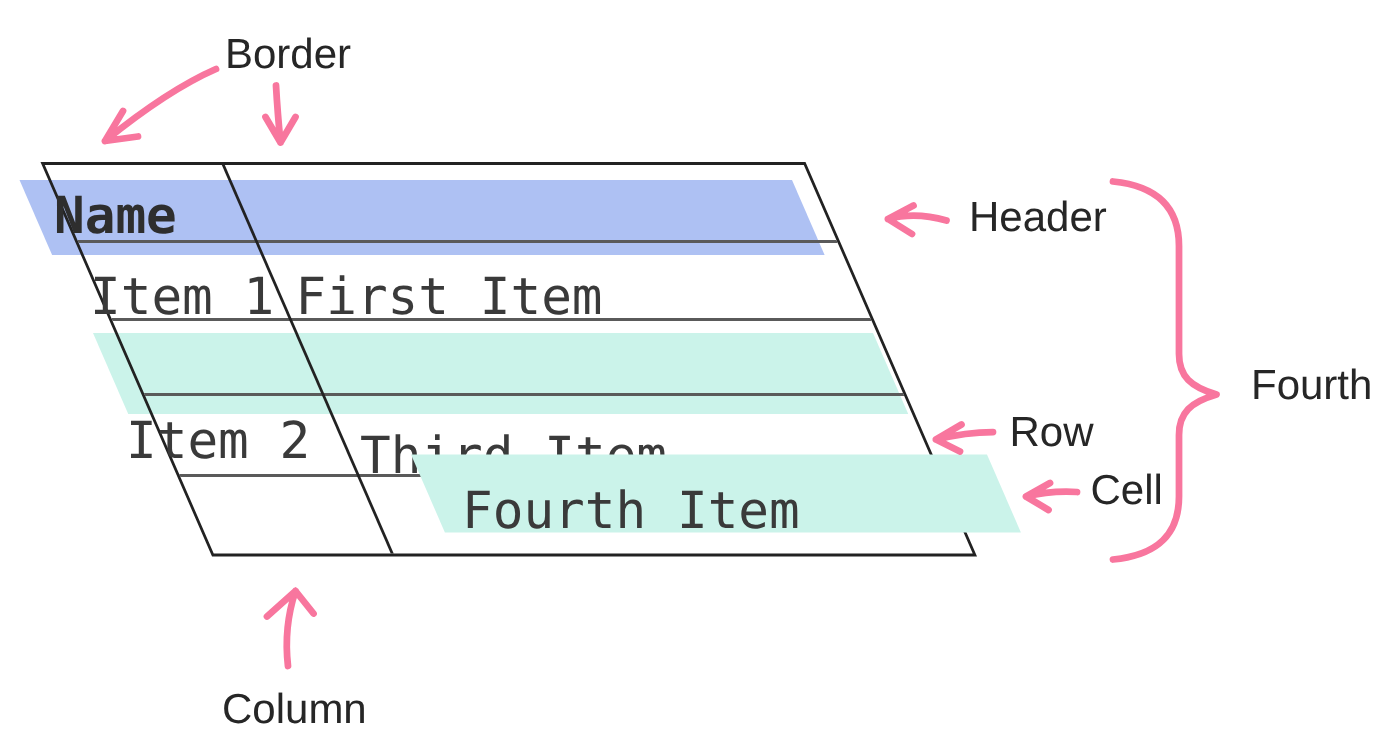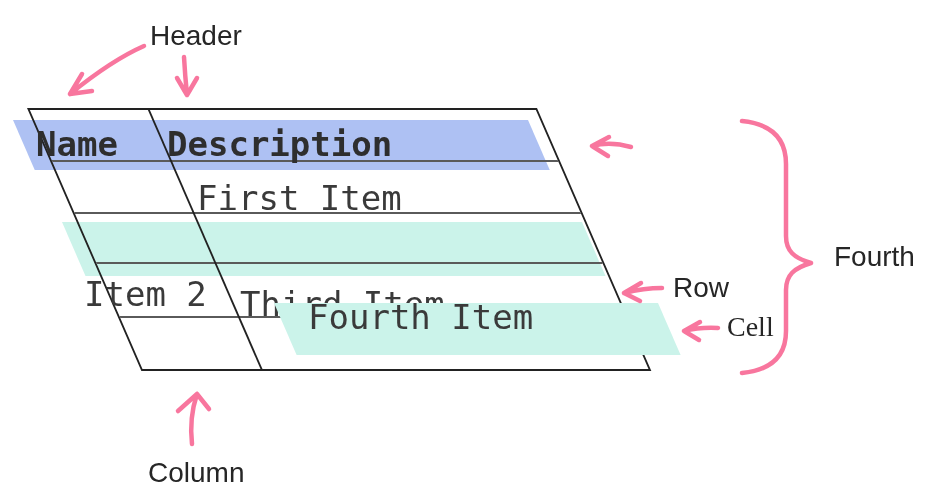--- a/index.html
+++ b/index.html
@@ -41,31 +41,31 @@
   .mono.hdr{font-weight:bold;color:#2e2e2e;}
   .t-name{left:36px;top:131px;}
   .t-desc{left:167px;top:131px;}
   .t-r1c1{left:60px;top:185px;}
   .t-r1c2{left:197px;top:185px;text-align:right;}
   .t-r2c1{left:84px;top:237px;margin-top:44px;}
   .t-r2c2{left:216px;top:237px;}
   .t-r3c1{left:102px;top:291px;}
   .t-r3c2{left:240px;top:291px;}
   .t-r4c1{left:170px;top:330px;}
-  .t-r4c2{left:308px;top:304px;z-index:5;}
+  .t-r4c2{left:308px;top:328px;z-index:5;}
   
   .lbl{
     position:absolute;font-size:28px;line-height:28px;color:var(--label-text);
     white-space:nowrap;z-index:6;
   }
   .lbl-border{left:150px;top:22px;}
   .lbl-header{left:646px;top:131px;}
   .lbl-table{left:834px;top:243px;}
   .lbl-row{left:673px;top:274px;text-align:right;}
-  .lbl-cell{left:727px;top:313px;font-family:Liberation Serif, serif;}
+  .lbl-cell{left:727px;top:313px;}
   .lbl-column{left:148px;top:459px;text-align:right;}
   
   .overlay{position:absolute;left:0;top:0;width:927px;height:503px;z-index:7;pointer-events:none;}
   .pink-stroke{fill:none;stroke:var(--pink);stroke-width:4.5;stroke-linecap:round;stroke-linejoin:round;}
 </style>
 </head>
 <body>
 
 <div class="stage">
 
@@ -74,33 +74,34 @@
 
   <div class="tbl">
     <div class="hline" style="top:50px"></div>
     <div class="hline" style="top:102px"></div>
     <div class="hline" style="top:152px"></div>
     <div class="hline" style="top:206px"></div>
     <div class="vline"></div>
   </div>
 
   <div class="mono hdr t-name">Name</div>
-  <div class="mono hdr t-desc">Description</div>
 
+  <div class="mono t-r1c1">Item 1</div>
   <div class="mono t-r1c2">First Item</div>
 
   <div class="mono t-r2c1">Item 2</div>
 
   <div class="mono t-r3c2">Third Item</div>
 
   <div class="hl hl-cell"></div>
   <div class="mono t-r4c1"></div>
   <div class="mono t-r4c2">Fourth Item</div>
 
-  <div class="lbl lbl-border">Header</div>
+  <div class="lbl lbl-border">Border</div>
+  <div class="lbl lbl-header">Header</div>
   <div class="lbl lbl-table">Fourth</div>
   <div class="lbl lbl-row">Row</div>
   <div class="lbl lbl-cell">Cell</div>
   <div class="lbl lbl-column">Column</div>
 
   <svg class="overlay" viewBox="0 0 927 503" xmlns="http://www.w3.org/2000/svg">
     <path class="pink-stroke" d="M144 46 Q112 60 70 94 M70 94 L92 91 M70 94 L82 74"></path>
     <path class="pink-stroke" d="M184 57 Q185 75 187 95 M187 95 L177 78 M187 95 L197 78"></path>
     <path class="pink-stroke" d="M631 147 Q610 141 592 146 M592 146 L609 137 M592 146 L608 156"></path>
     <path class="pink-stroke" d="M662 288 Q644 288 624 293 M624 293 L641 283 M624 293 L640 301"></path>

